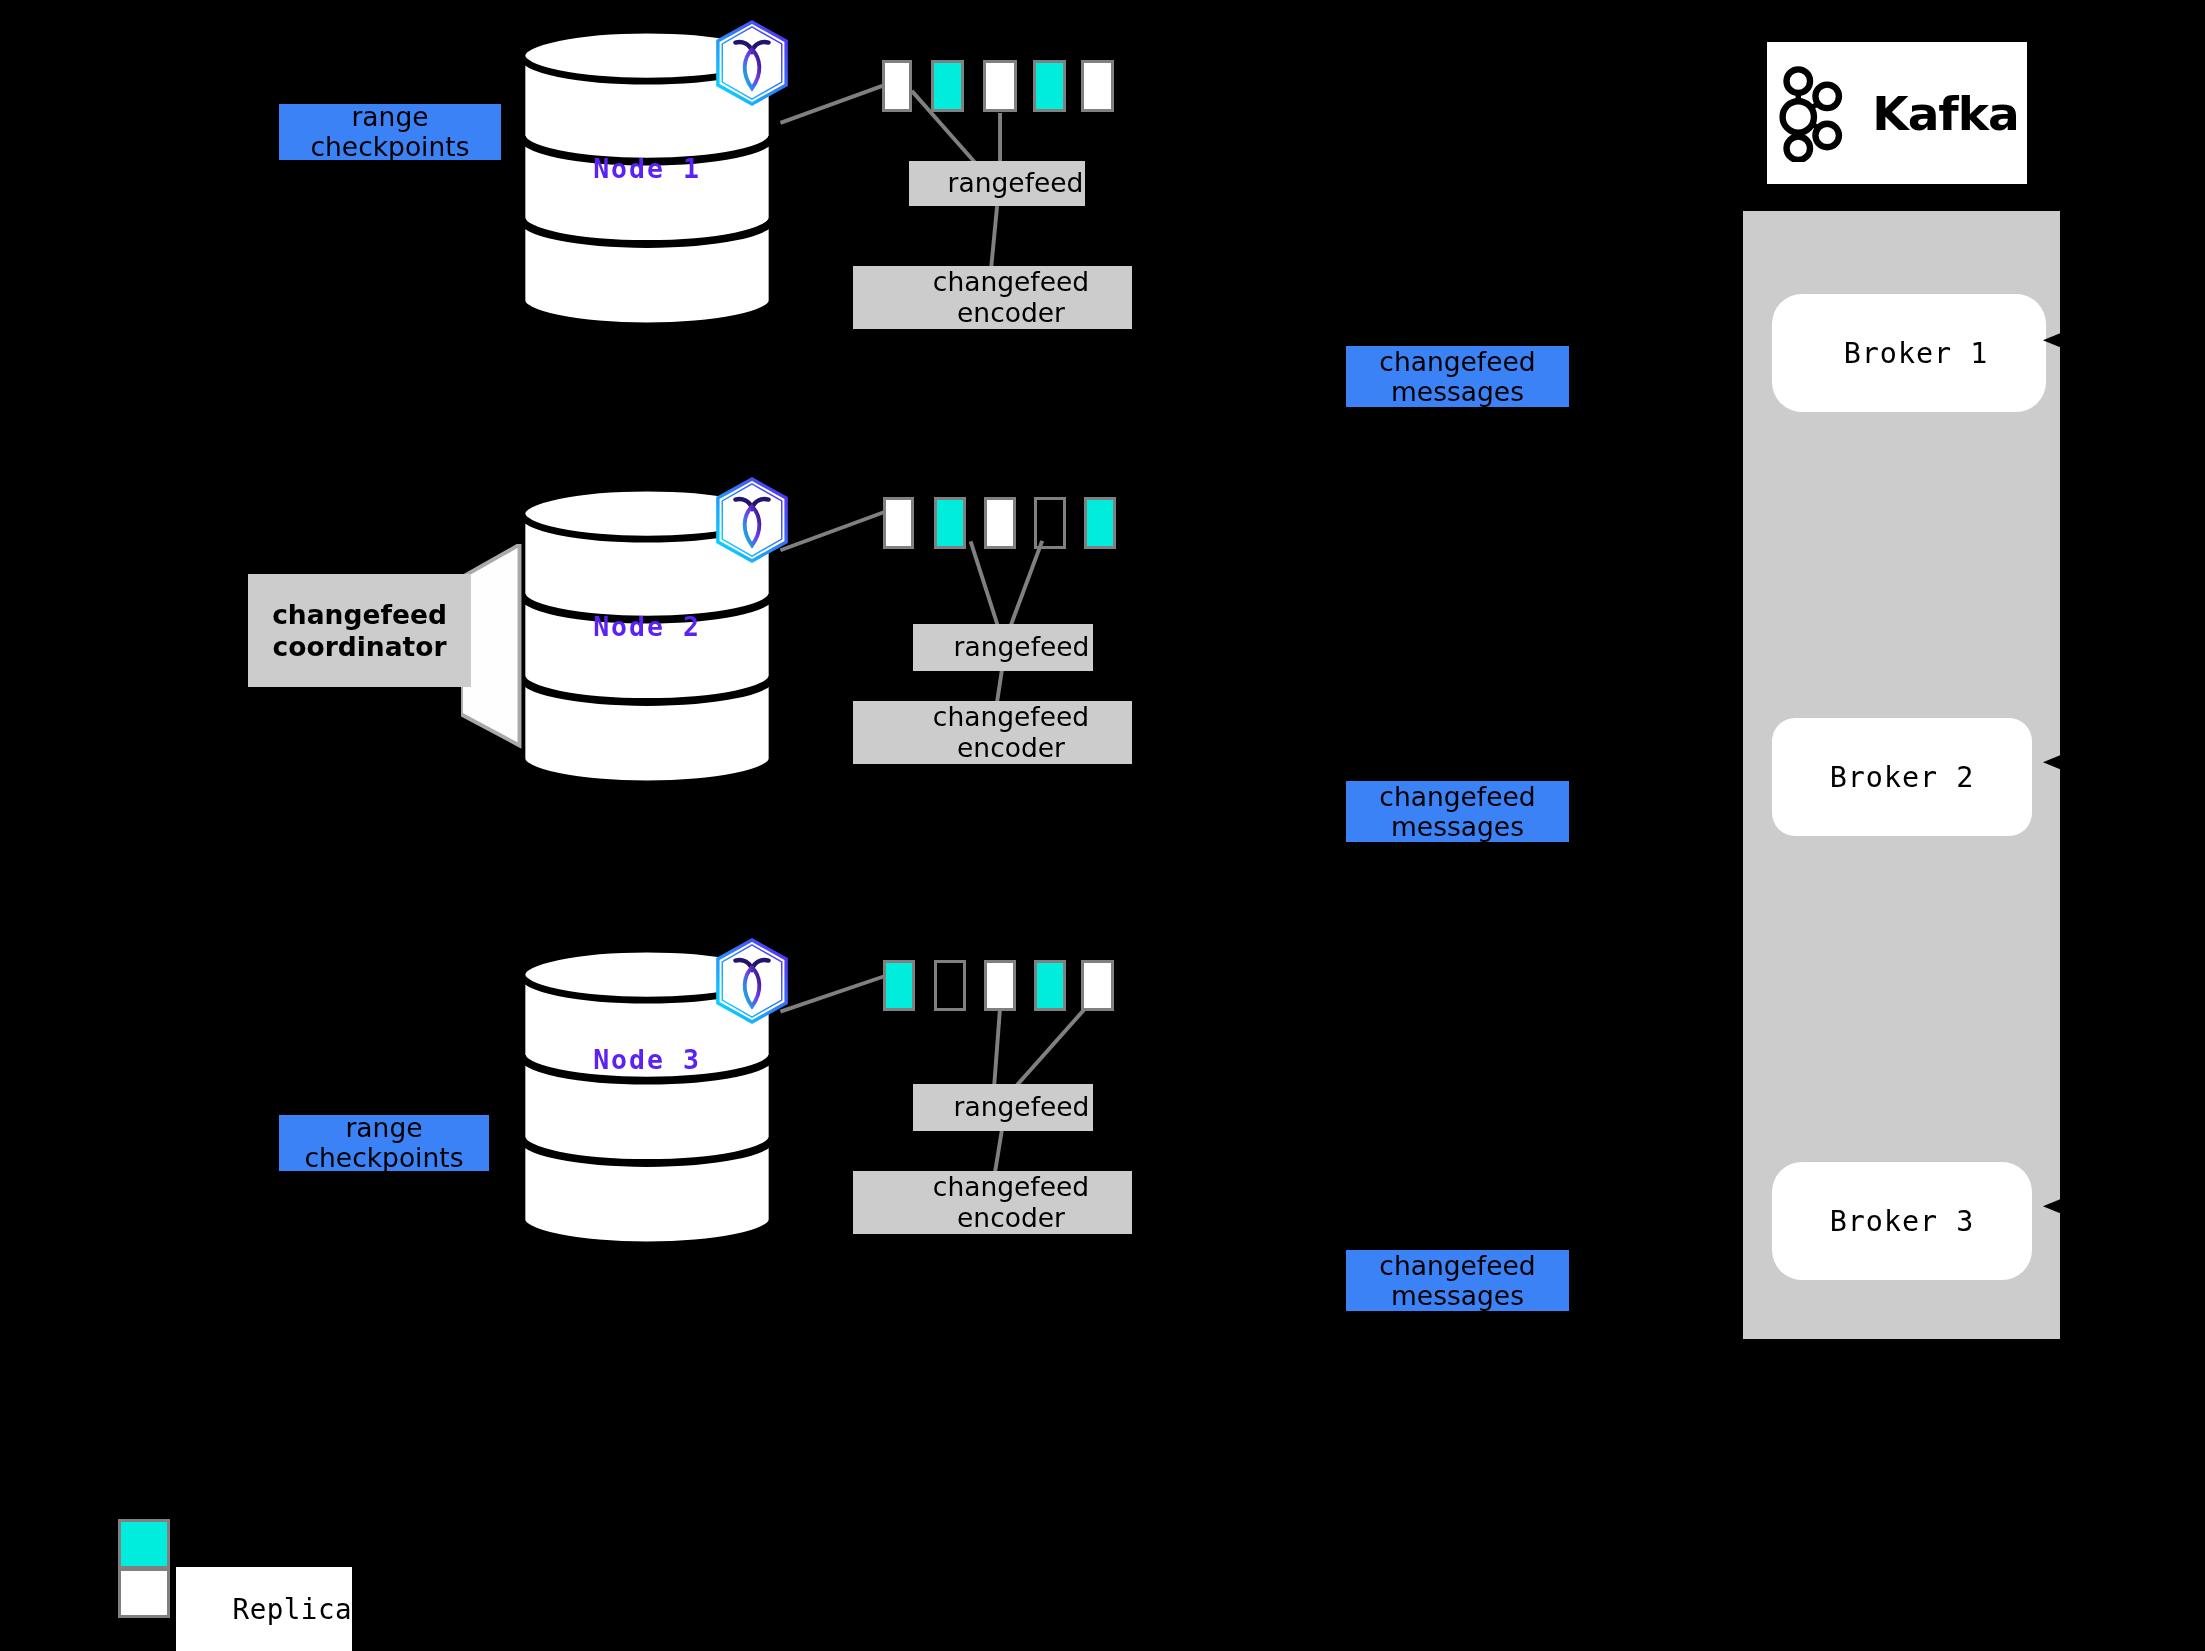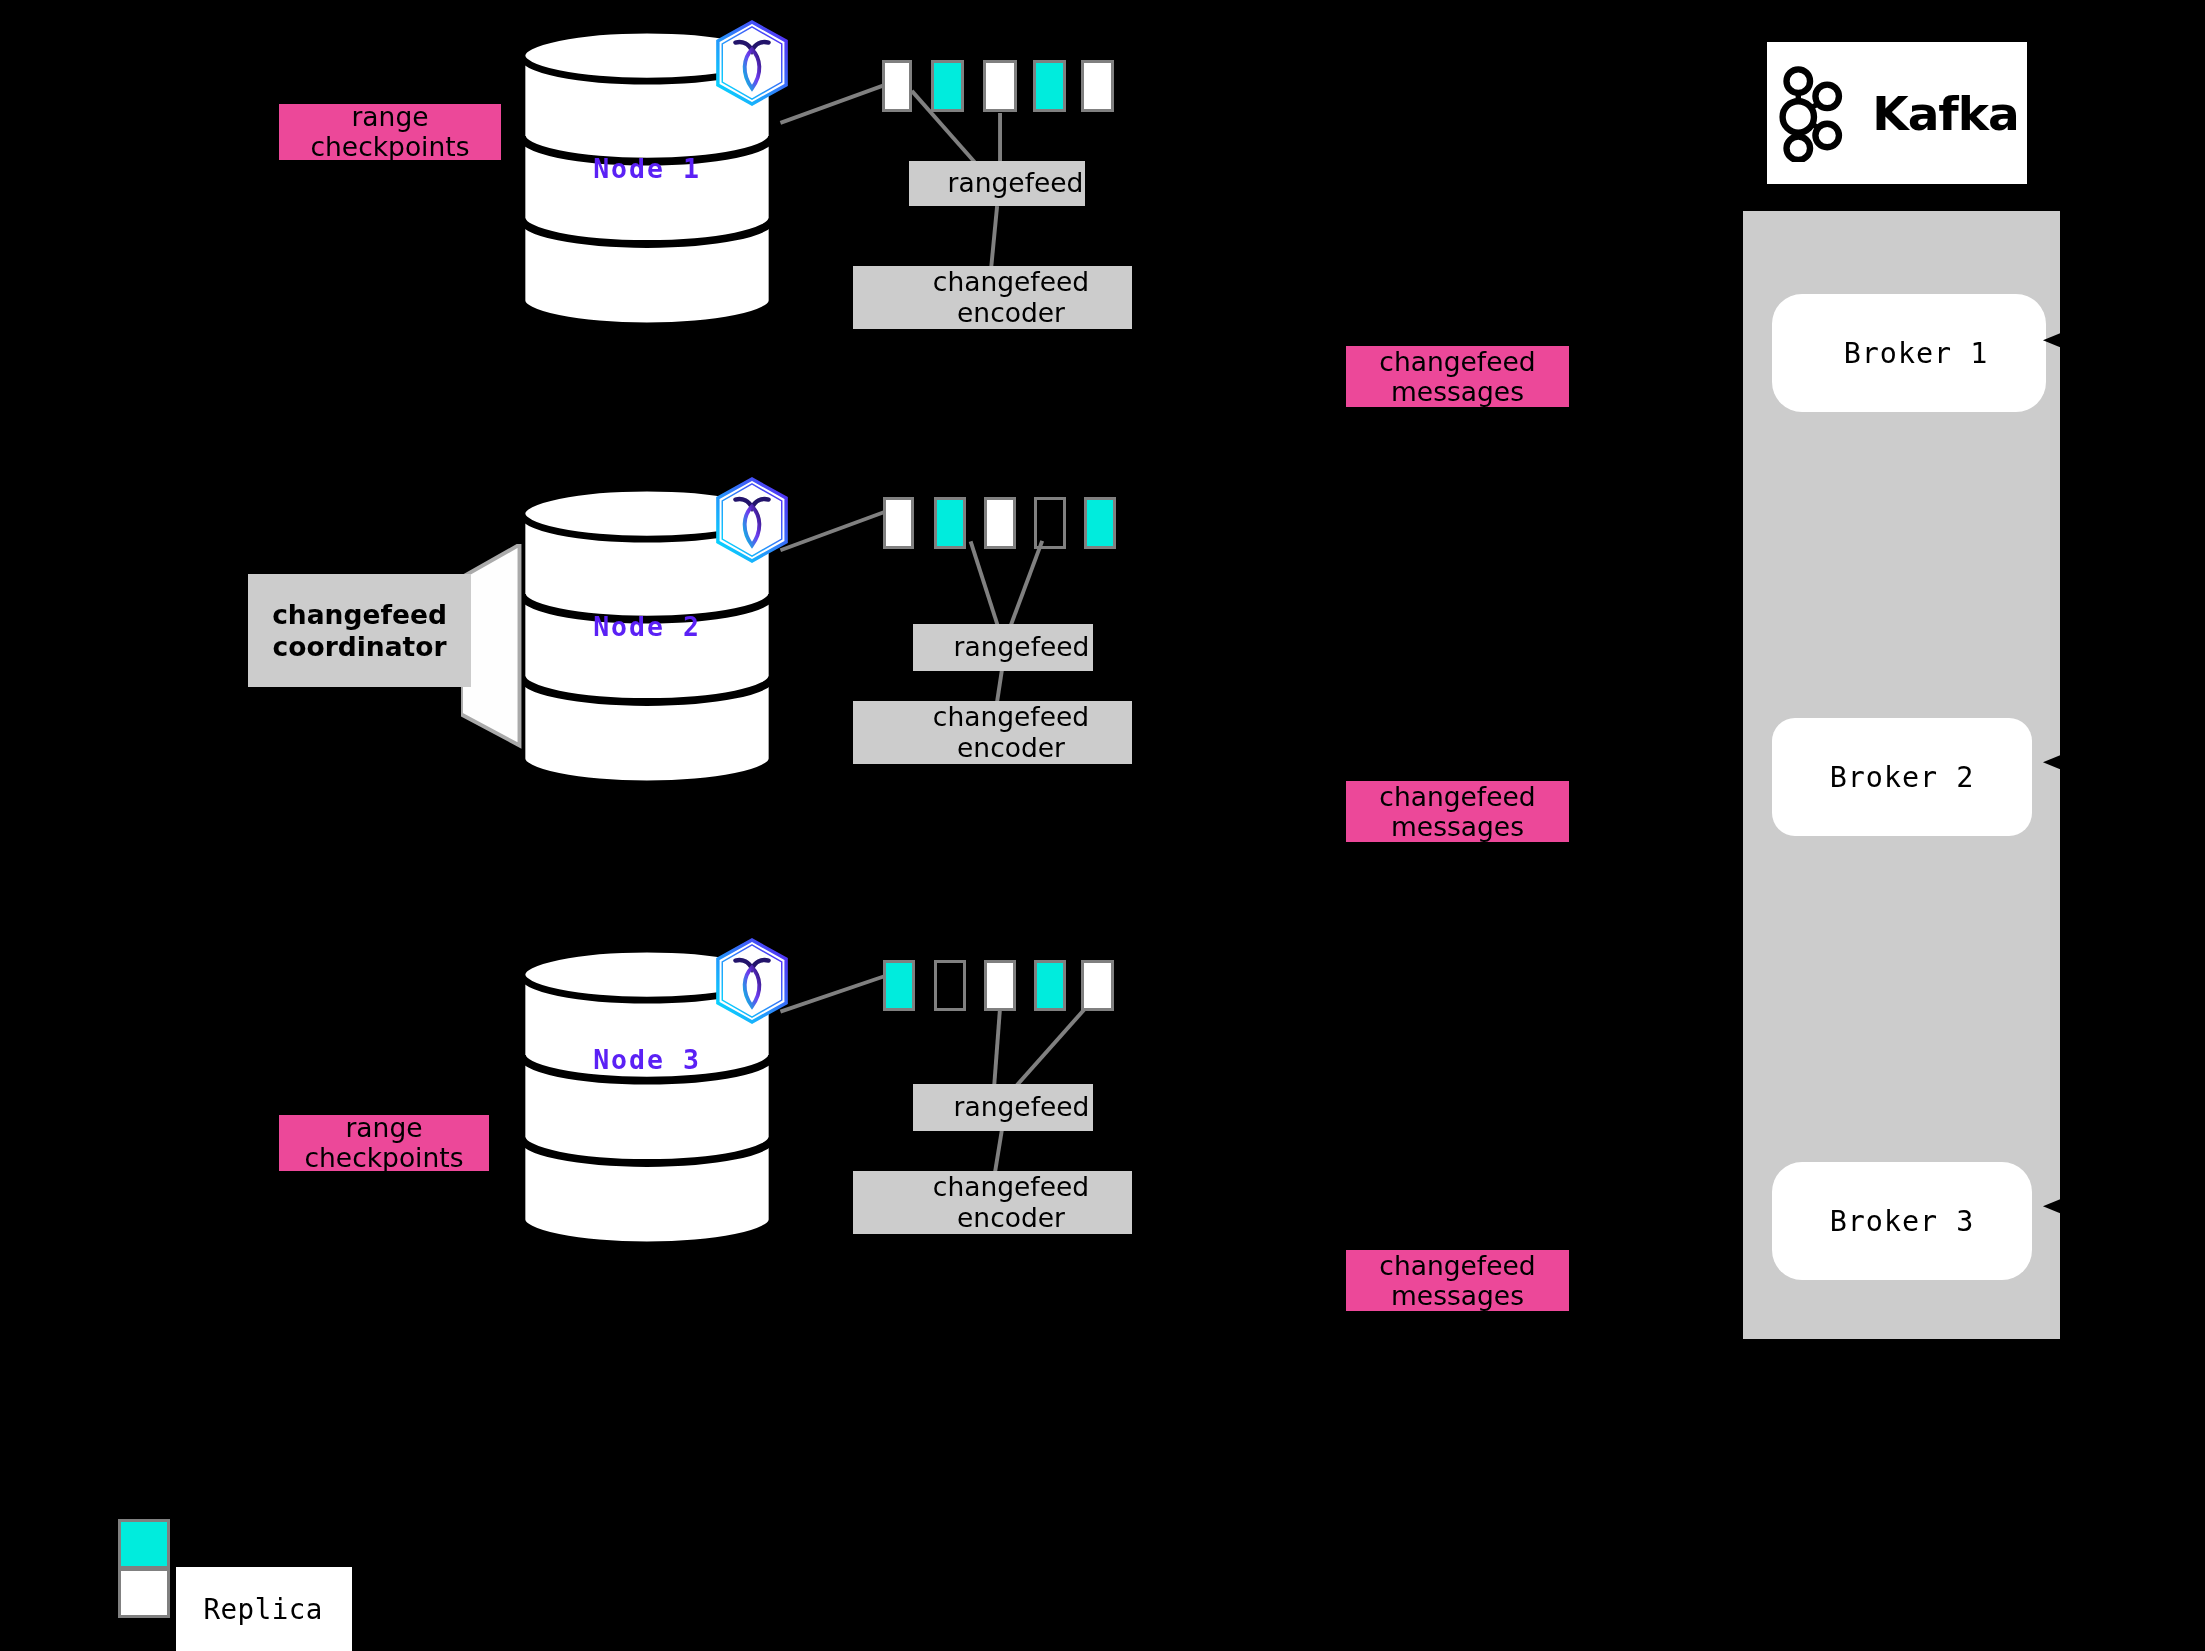--- a/index.html
+++ b/index.html
@@ -7,21 +7,21 @@
     position:relative;
     width:2205px;height:1652px;
     background:#000;
     overflow:hidden;
     font-family:"DejaVu Sans Mono", monospace;
   }
   .abs{position:absolute;}
 
   
   .wlabel{
-    background:#ec4899;color:#000;
+    background:#3b82f6;color:#000;
     font-family:"DejaVu Sans", sans-serif;
     display:flex;align-items:center;justify-content:center;
     text-align:center;line-height:1.12;
     overflow:hidden;
     box-sizing:border-box;
   }
   .glabel{
     background:#cccccc;color:#000;
     font-family:"DejaVu Sans", sans-serif;
     display:flex;align-items:center;justify-content:center;
@@ -341,18 +341,18 @@
     <polygon points="56,4 56,46 4,25" fill="#000"></polygon>
   </svg>
   <svg class="abs" style="left:2041px;top:1194px;" width="29" height="24.5" viewBox="0 0 60 50">
     <polygon points="56,4 56,46 4,25" fill="#000"></polygon>
   </svg>
 
 
   <div class="legend-swatch abs" style="left:118px;top:1519px;width:52px;height:50px;background:#00ecdd;"></div>
   <div class="legend-swatch abs" style="left:118px;top:1568px;width:52px;height:50px;background:#ffffff;"></div>
 
-  <div class="legend-text abs" style="left:176px;top:1567px;width:176px;height:84px;font-size:27.5px;padding-left:27.5px;box-sizing:border-box;">
+  <div class="legend-text abs" style="left:176px;top:1567px;width:176px;height:84px;font-size:27.5px;padding-left:27.5px;box-sizing:border-box;justify-content:flex-end;">
     <span>Replica</span>
   </div>
 
 </div>
 
 
 </body></html>

